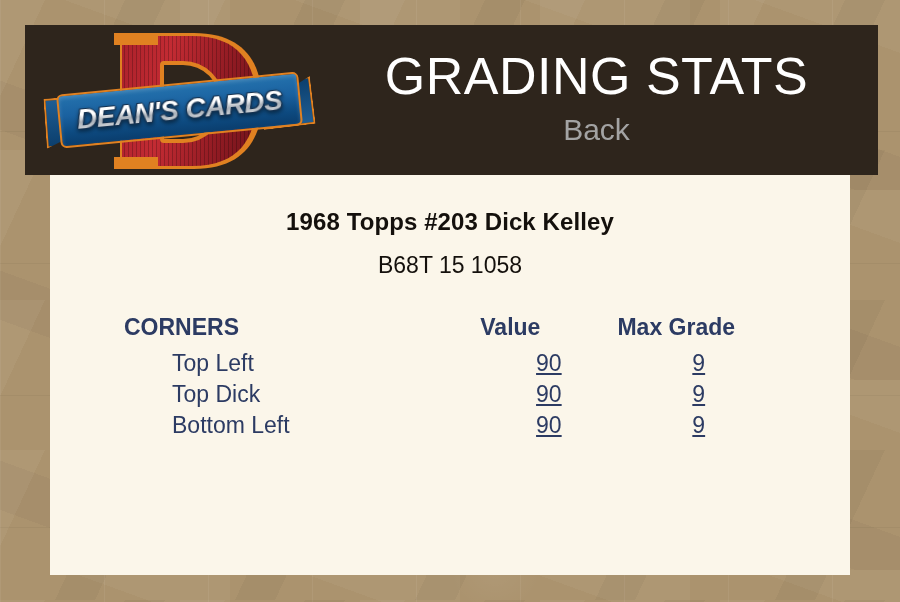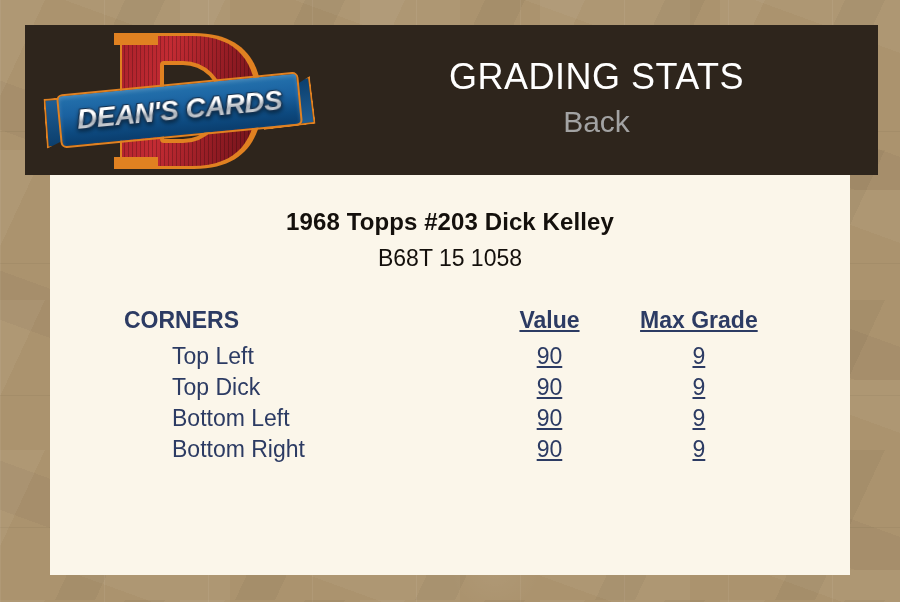--- a/index.html
+++ b/index.html
@@ -172,21 +172,21 @@
     top: 0;
     right: 0;
     height: 150px;
     display: flex;
     flex-direction: column;
     align-items: center;
     justify-content: center;
   }
   #header-title {
     color: #ffffff;
-    font-size: 36px;
+    font-size: 52px;
     line-height: 1.05;
     letter-spacing: 0.5px;
     white-space: nowrap;
   }
   #header-subtitle {
     color: #a3a3a3;
     font-size: 30px;
     line-height: 1.35;
     margin-top: 6px;
     white-space: nowrap;
@@ -206,21 +206,21 @@
   #card-title {
     margin: 0;
     padding-top: 33px;
     text-align: center;
     font-size: 24px;
     font-weight: bold;
     color: #14100c;
     letter-spacing: 0.1px;
   }
   #card-code {
-    margin: 0;
+    margin: 7px;
     padding-top: 9px;
     text-align: center;
     font-size: 23px;
     font-weight: normal;
     color: #14100c;
   }
 
   
   #stats-table {
     margin: 35px auto 0;
@@ -234,22 +234,21 @@
     padding: 0 0 7px 0;
     white-space: nowrap;
     margin-left: 14px;
   }
   #stats-table th.col-label {
     text-align: left;
     padding-left: 4px;
   }
   #stats-table th.col-value,
   #stats-table th.col-max {
-    text-align: center;
-    text-decoration: underline;
+    text-align: left;
   }
   #stats-table td {
     font-size: 23px;
     font-weight: normal;
     padding: 2px 0;
     white-space: nowrap;
   }
   #stats-table td.col-label {
     text-align: left;
     padding-left: 52px;
@@ -315,21 +314,16 @@
       <tr>
         <td class="col-label">Top Dick</td>
         <td class="col-value">90</td>
         <td class="col-max">9</td>
       </tr>
       <tr>
         <td class="col-label">Bottom Left</td>
         <td class="col-value">90</td>
         <td class="col-max">9</td>
       </tr>
-      <tr>
-        <td class="col-label">Bottom Right</td>
-        <td class="col-value">90</td>
-        <td class="col-max">9</td>
-      </tr>
     </tbody>
   </table>
 
 </div>
 
 </body></html>

